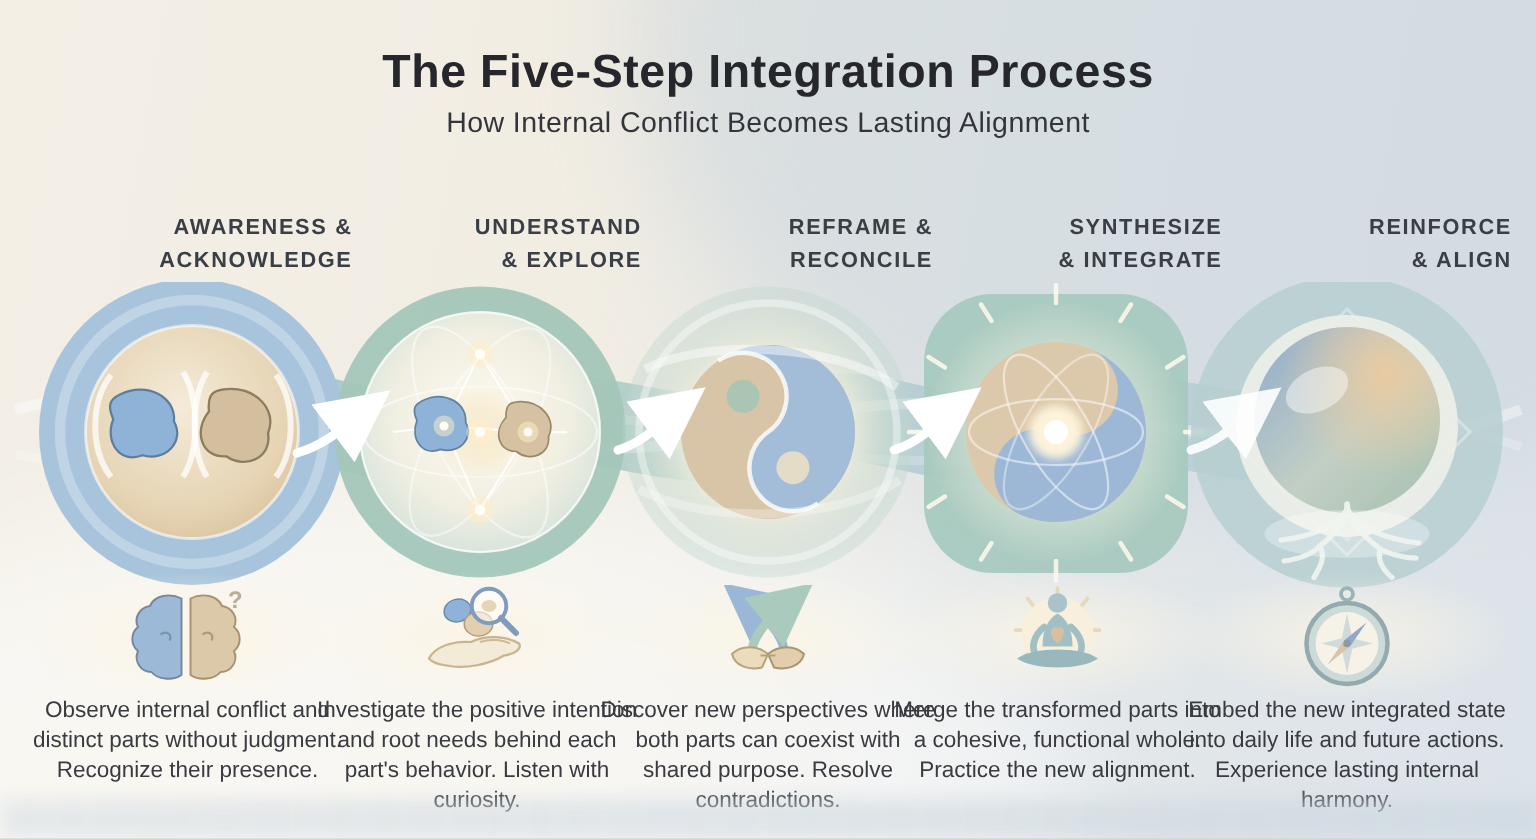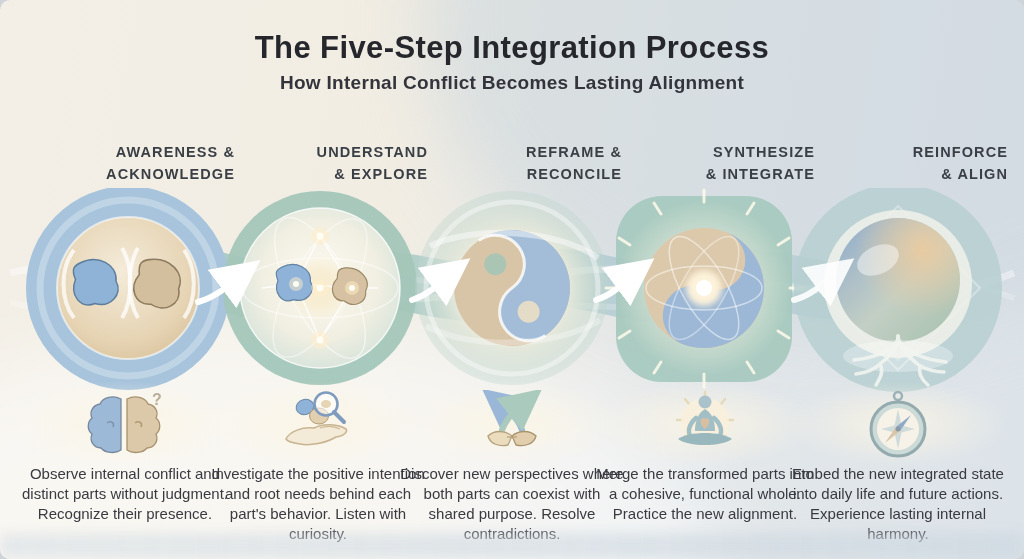--- a/index.html
+++ b/index.html
@@ -1,42 +1,41 @@
 <!DOCTYPE html>
 <html><head>
 <meta charset="utf-8">
 <style>
   * { box-sizing: border-box; margin: 0; padding: 0; }
   html,body { width:100%; height:100%; }
   body { font-family: "Liberation Sans", sans-serif; background:#cfd4d8; }
   #stage {
     position: relative; width: 1024px; height: 559px; overflow: hidden;
     background: linear-gradient(100deg, #f3efe6 0%, #f1ede3 38%, #e4e8ea 68%, #dce3e9 100%);
-    border-radius: 10px;
   }
   .bg-curve-tr {
     position:absolute; right:-220px; top:-300px; width:820px; height:640px;
     border-radius:50%; background: rgba(203,214,221,.55); filter: blur(34px);
   }
   .bg-curve-bl {
     position:absolute; left:-180px; bottom:-240px; width:900px; height:480px;
     border-radius:50%; background: rgba(255,255,255,.5); filter: blur(40px);
   }
   .bg-strip-bottom {
     position:absolute; left:0; right:0; bottom:0; height:26px;
     background: linear-gradient(90deg, rgba(214,222,228,.55), rgba(205,216,224,.7));
     filter: blur(6px);
   }
   .title {
     position:absolute; top:30px; left:0; width:100%; text-align:center;
     font-size:31px; font-weight:600; color:#26272d; letter-spacing:.4px;
   }
   .subtitle {
     position:absolute; top:72px; left:0; width:100%; text-align:center;
-    font-size:19px; font-weight:700; color:#34343c; letter-spacing:.3px;
+    font-size:19px; font-weight:400; color:#34343c; letter-spacing:.3px;
   }
   .step { position:absolute; width:220px; }
   .step-heading {
     position:absolute; top:142px; width:220px; text-align:right;
     font-size:14.5px; font-weight:700; letter-spacing:1.1px; color:#3a3f46;
     line-height:1.5; text-transform:uppercase;
   }
   .step-icon {
     position:absolute; top:381px; width:220px; height:86px;
     display:flex; align-items:center; justify-content:center;

